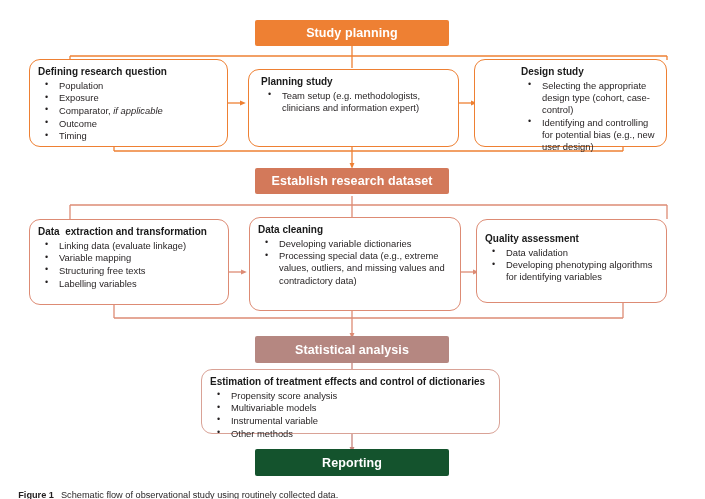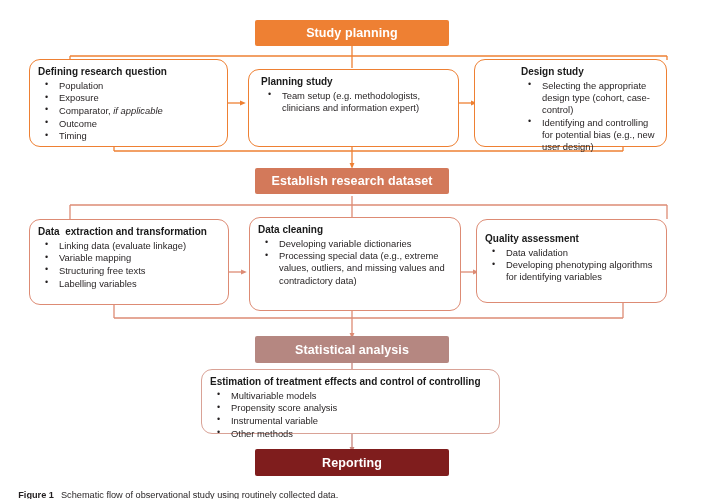--- a/index.html
+++ b/index.html
@@ -171,21 +171,21 @@
   </div>
 
   <div class="banner" style="left:255px; top:168px; width:194px; height:26px; background:#d3795a;">
     <span>Establish research dataset</span>
   </div>
 
   <div class="banner" style="left:255px; top:336px; width:194px; height:27px; background:#b58781;text-align:center;">
     <span>Statistical analysis</span>
   </div>
 
-  <div class="banner" style="left:255px; top:449px; width:194px; height:27px; background:#7f1d1d;">
+  <div class="banner" style="left:255px; top:449px; width:194px; height:27px; background:#14532d;">
     <span>Reporting</span>
   </div>
 
   <div class="card" style="left:29px; top:59px; width:199px; height:88px;">
     <div class="card-title">Defining research question</div>
     <ul class="bullets">
         <li>Population</li>
         <li>Exposure</li>
         <li>Comparator, <i>if applicable</i></li>
         <li>Outcome</li>
@@ -228,24 +228,24 @@
 
   <div class="card mid" style="left:476px; top:219px; width:191px; height:84px; padding-top:13px;">
     <div class="card-title">Quality assessment</div>
     <ul class="bullets">
         <li>Data validation</li>
         <li>Developing phenotyping algorithms for identifying variables</li>
       </ul>
   </div>
 
   <div class="card pink" style="left:201px; top:369px; width:299px; height:65px;">
-    <div class="card-title">Estimation of treatment effects and control of controlling</div>
-    <ul class="bullets">
+    <div class="card-title">Estimation of treatment effects and control of dictionaries</div>
+    <ul class="bullets">
+        <li>Propensity score analysis</li>
         <li>Multivariable models</li>
-        <li>Propensity score analysis</li>
         <li>Instrumental variable</li>
         <li>Other methods</li>
       </ul>
   </div>
 
   <div id="caption">
     <b>Figure 1</b><span class="ctext">Schematic flow of observational study using routinely collected data.</span>
   </div>
 
 </div>

